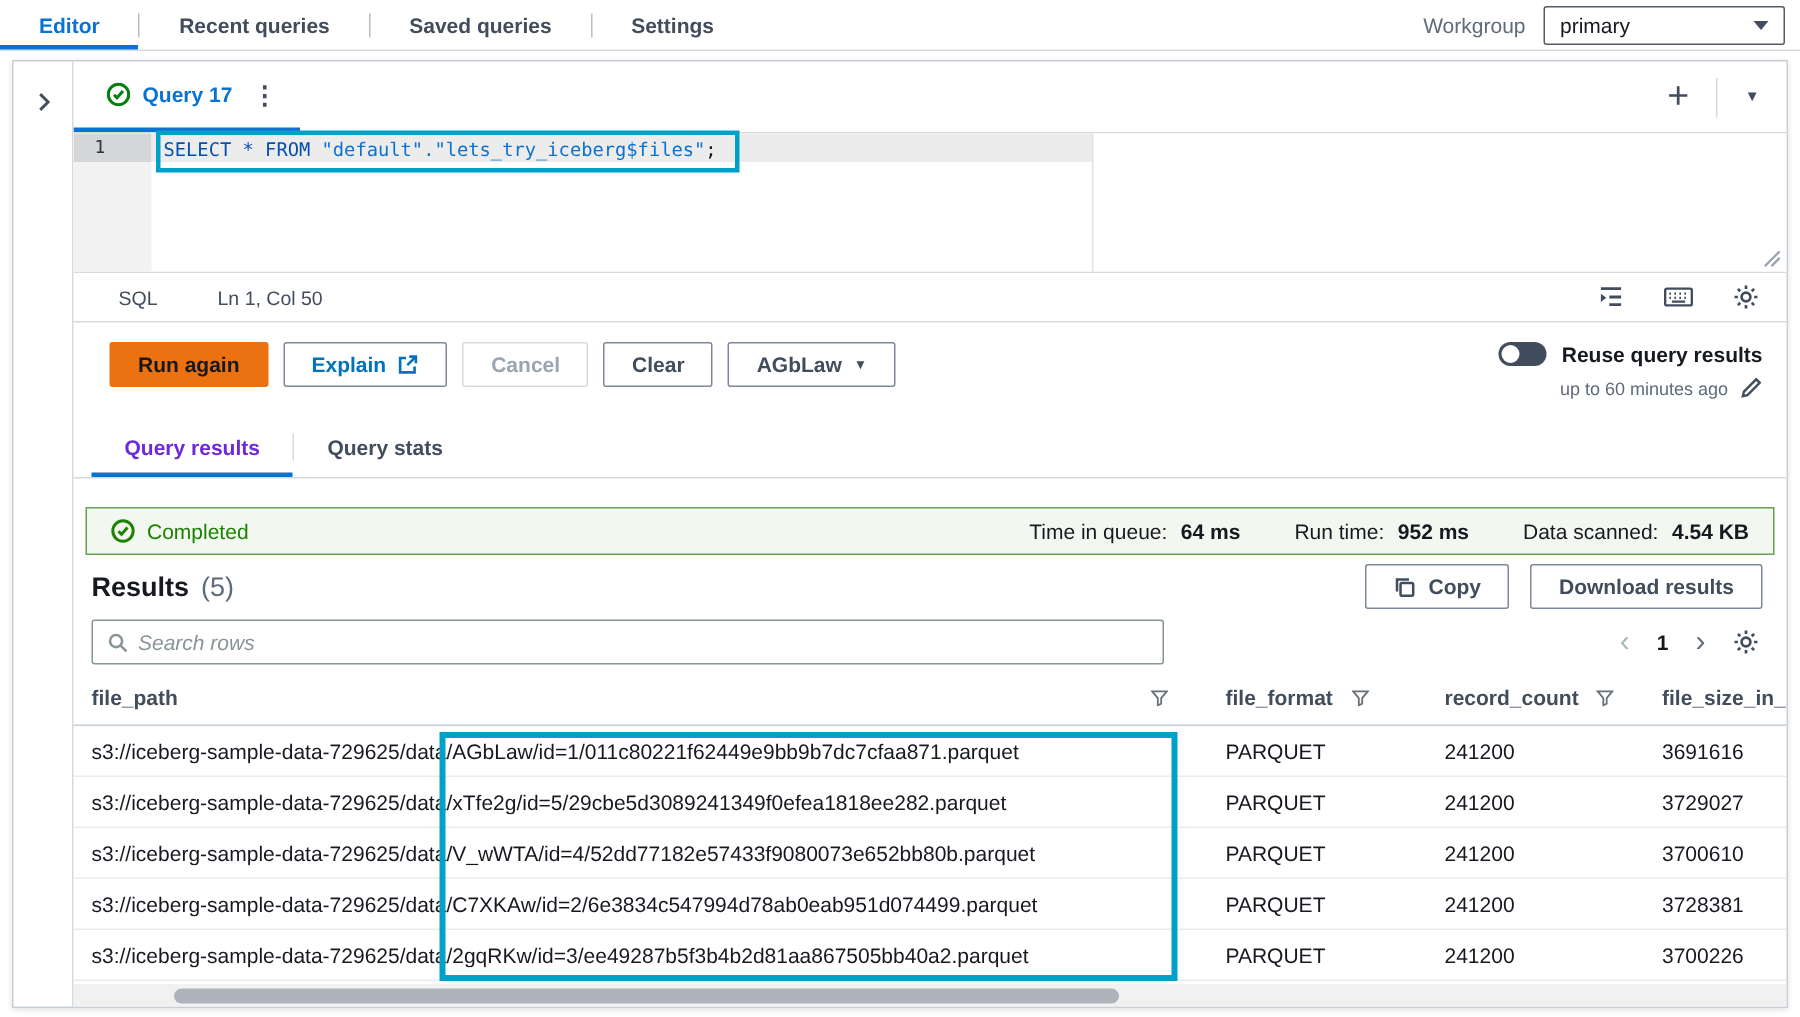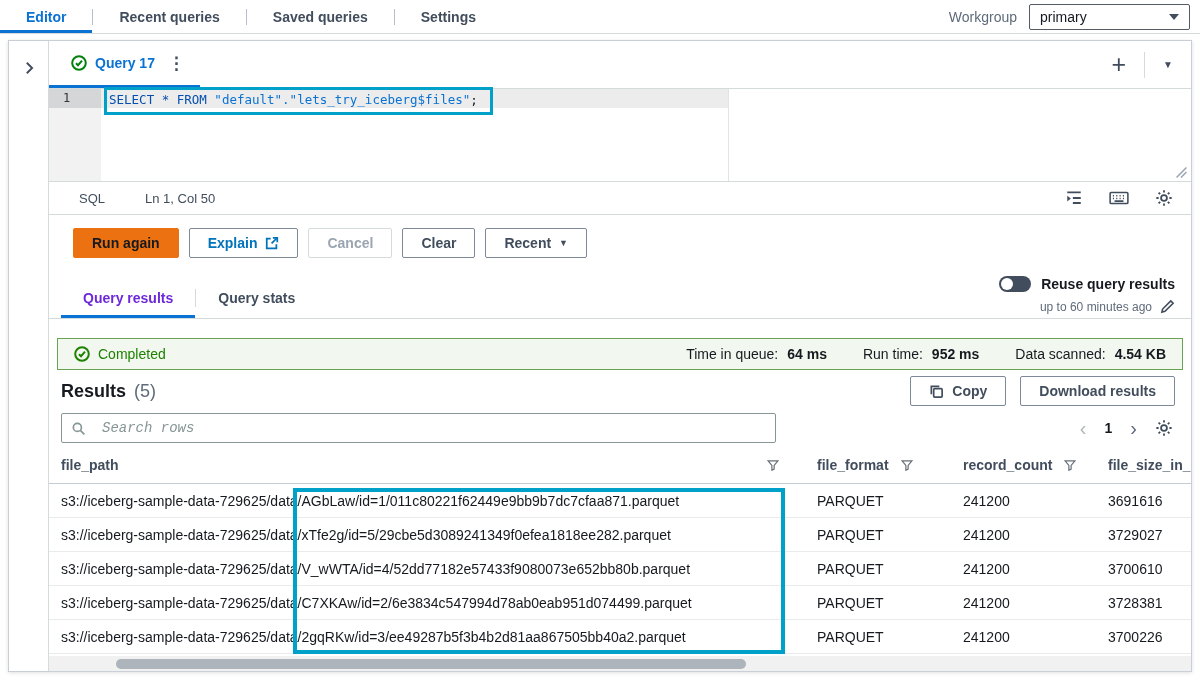--- a/index.html
+++ b/index.html
@@ -53,21 +53,21 @@
   .status-icons{margin-left:auto;display:flex;align-items:center;gap:26px;}
   .status-icons>*{cursor:pointer;}
 
   
   .actions{height:62px;display:flex;align-items:flex-start;padding:13px 16px 0 24px;gap:10px;}
   .btn{height:30px;border-radius:2px;font-family:inherit;font-size:14px;font-weight:700;padding:0 18px;background:#fff;border:1px solid #7d8998;color:#414d5c;cursor:pointer;display:inline-flex;align-items:center;gap:8px;white-space:nowrap;}
   .btn.primary{background:#ec7211;border-color:#ec7211;color:#16191f;}
   .btn.explain{color:#0073bb;}
   .btn.disabled{border-color:#d5dbdb;color:#9aa5b1;cursor:default;}
   .caret-sm{font-size:9px;}
-  .reuse{margin-left:auto;display:flex;flex-direction:column;align-items:flex-end;gap:7px;margin-top:48px;}
+  .reuse{margin-left:auto;display:flex;flex-direction:column;align-items:flex-end;gap:7px;}
   .reuse-row{display:flex;align-items:center;gap:10px;}
   .toggle{width:32px;height:16px;border-radius:8px;background:#414d5c;position:relative;cursor:pointer;}
   .knob{position:absolute;left:2px;top:2px;width:12px;height:12px;border-radius:50%;background:#fff;}
   .reuse-label{font-weight:700;font-size:14px;}
   .reuse-note{display:flex;align-items:center;gap:8px;font-size:12px;color:#5f6b7a;}
   .reuse-note svg{cursor:pointer;}
 
   
   .rtabs{height:42px;display:flex;align-items:stretch;border-bottom:1px solid #d5dbdb;padding-left:12px;}
   .rtab{display:flex;align-items:center;padding:0 22px;font-size:14px;font-weight:700;color:#414d5c;cursor:pointer;position:relative;}
@@ -84,21 +84,21 @@
   .m-value{font-weight:700;}
 
   
   .results-header{height:42px;display:flex;align-items:center;padding:8px 16px 0 12px;}
   .r-title{font-size:18px;font-weight:700;}
   .r-count{font-size:18px;color:#5f6b7a;margin-left:8px;}
   .header-buttons{margin-left:auto;display:flex;gap:14px;}
 
   
   .search-row{height:38px;display:flex;align-items:center;padding:2px 18px 0 12px;}
-  .search-box{width:715px;height:30px;border:1px solid #879596;border-radius:2px;display:flex;align-items:center;padding:0 9px;gap:16px;background:#fff;font-family:Liberation Mono, monospace;}
+  .search-box{width:715px;height:30px;border:1px solid #879596;border-radius:2px;display:flex;align-items:center;padding:0 9px;gap:6px;background:#fff;}
   .search-box input{border:none;outline:none;flex:1;font-size:14px;font-family:inherit;background:transparent;color:#16191f;}
   .search-box input::placeholder{color:#879596;font-style:italic;}
   .pagination{margin-left:auto;display:flex;align-items:center;gap:18px;}
   .pg-prev{font-size:20px;color:#aab7b8;line-height:1;cursor:pointer;}
   .pg-next{font-size:20px;color:#5f6b7a;line-height:1;cursor:pointer;}
   .pg-num{font-size:14px;font-weight:700;cursor:pointer;}
   .pagination svg{cursor:pointer;}
 
   
   .thead{height:38px;display:flex;align-items:center;padding-left:12px;border-bottom:1px solid #c4cdd5;}
@@ -212,21 +212,21 @@
         <span>Explain</span>
         <svg width="14" height="14" viewBox="0 0 16 16" fill="none" stroke="#0073bb" stroke-width="2">
             <path d="M13 9.5V14H2V3h4.5"></path>
             <path d="M9 2h5v5"></path>
             <path d="M14 2L7.5 8.5"></path>
           </svg>
       </button>
       <button class="btn disabled">Cancel</button>
       <button class="btn">Clear</button>
       <button class="btn">
-        <span>Recent</span>
+        <span>AGbLaw</span>
         <span class="caret-sm">▼</span>
       </button>
       <div class="reuse">
         <div class="reuse-row">
           <div class="toggle">
               <div class="knob"></div>
             </div>
           <span class="reuse-label">Reuse query results</span>
         </div>
         <div class="reuse-note">

